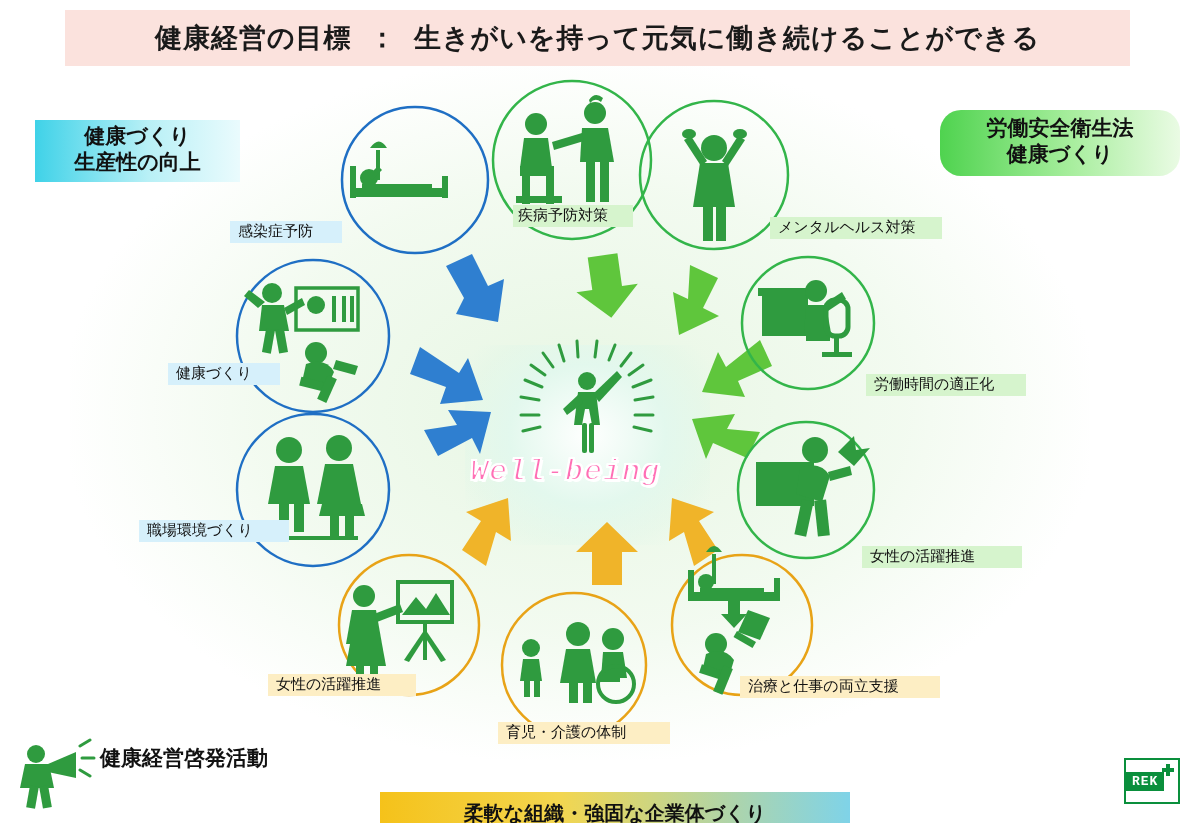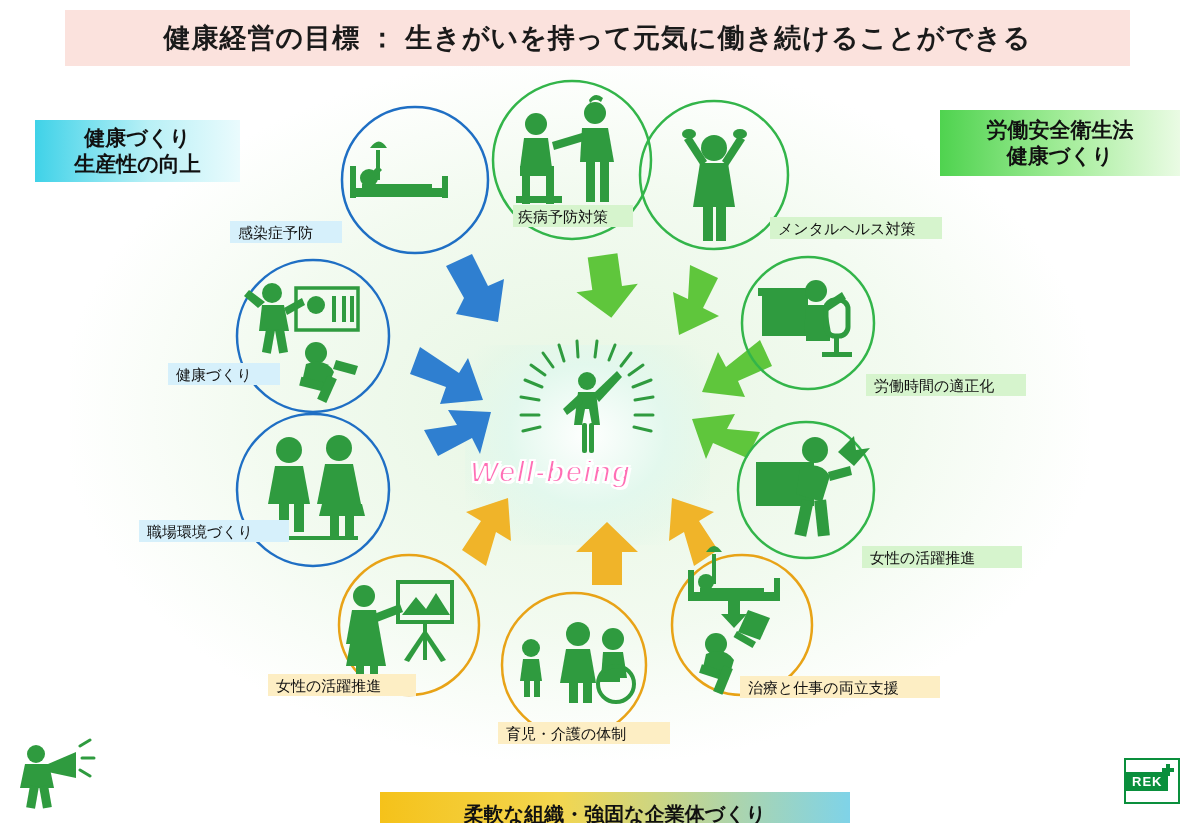--- a/index.html
+++ b/index.html
@@ -3,21 +3,21 @@
 <meta charset="utf-8">
 <style>
   html,body{margin:0;padding:0;}
   body{
     width:1196px;height:823px;
     background:#ffffff;
     font-family:"Liberation Sans","DejaVu Sans",sans-serif;
     overflow:hidden;
     position:relative;
   }
-  #stage{position:relative;width:1196px;height:823px;overflow:hidden;}
+  #stage{position:relative;width:1196px;height:823px;overflow:hidden;font-family:Liberation Mono, monospace;}
 
   
   .bg-glow{
     position:absolute;left:70px;top:60px;width:1020px;height:700px;
     background:radial-gradient(ellipse at 50% 50%, rgba(230,246,226,0.95) 0%, rgba(238,249,235,0.75) 45%, rgba(255,255,255,0) 72%);
     pointer-events:none;
   }
 
   
   .title-banner{
@@ -34,20 +34,21 @@
     position:absolute;display:flex;align-items:center;justify-content:center;
     text-align:center;font-weight:bold;color:#111;line-height:1.25;
   }
   #label-left{
     left:35px;top:120px;width:205px;height:62px;font-size:21px;
     background:linear-gradient(90deg,#3fd2e8 0%,#b8f0f6 55%,#eafbfd 100%);
   }
   #label-right{
     left:940px;top:110px;width:240px;height:66px;font-size:21px;
     background:linear-gradient(90deg,#4fd34f 0%,#a8ee9e 55%,#eafbe4 100%);
+    border-radius:21px;
   }
   #label-bottom{
     left:380px;top:760px;width:470px;height:44px;font-size:20px;
     background:linear-gradient(90deg,#f5c21a 0%,#f3d64f 38%,#7fd3e8 100%);
     margin-top:32px;
   }
 
   
   .center-glow{
     position:absolute;left:465px;top:345px;width:245px;height:200px;
@@ -422,19 +423,23 @@
   </div>
   <div class="node" style="left:171px;top:364px;">
     <span class="cap cap-plain">健康づくり</span>
   </div>
   <div class="node" style="left:233px;top:222px;">
     <span class="cap cap-plain">感染症予防</span>
   </div>
 
   <div class="wb-text">Well-being</div>
 
+  <div class="enlighten">
+    <span style="width:82px;"></span>
+    <span class="txt">健康経営啓発活動</span>
+  </div>
 
   <div class="logo">
     <span class="lg-in">REK</span>
     <span class="cross"></span>
   </div>
 
 </div>
 
 </body></html>

